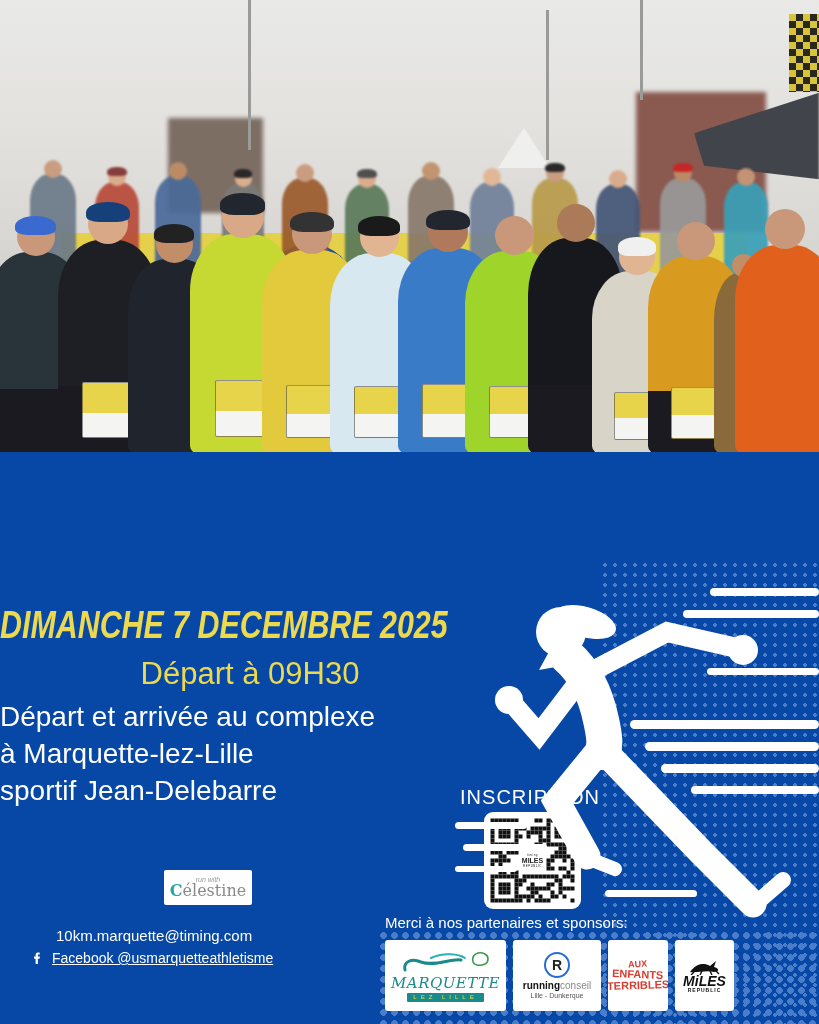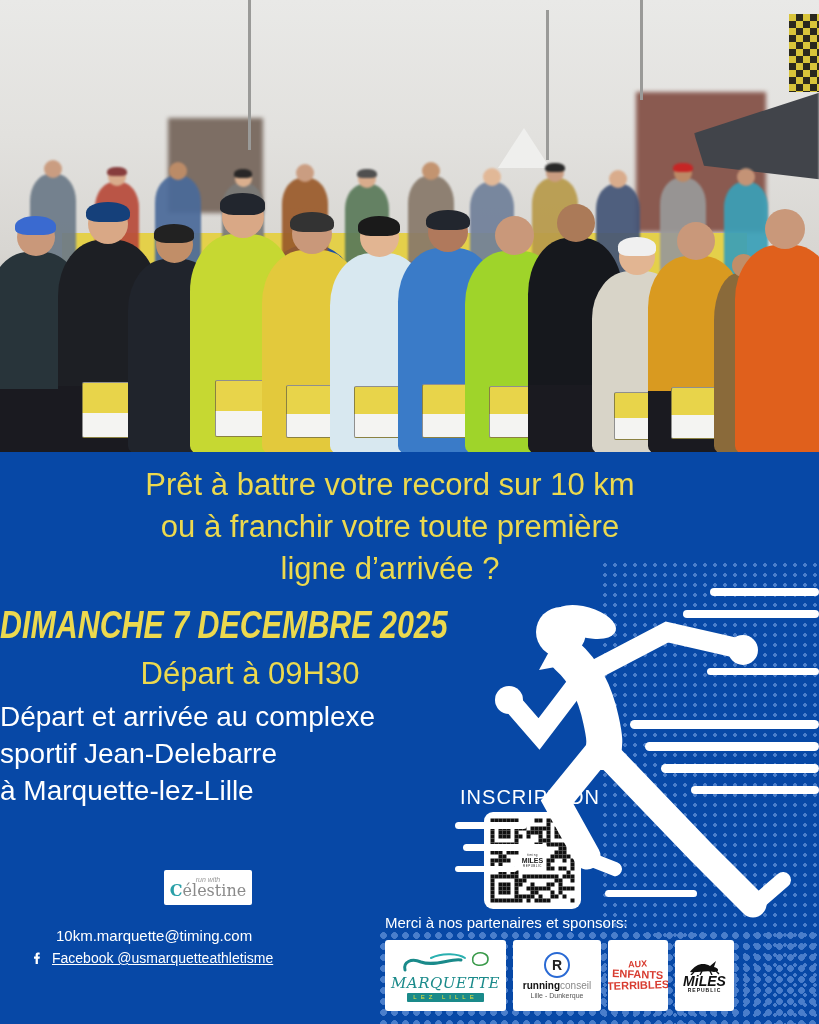--- a/index.html
+++ b/index.html
@@ -388,33 +388,28 @@
       </g>
       <g fill="#fff">
         <circle cx="106" cy="60" r="25"></circle>
         <ellipse cx="130" cy="50" rx="32" ry="15" transform="rotate(16 130 50)"></ellipse>
         <path d="M 96 76 L 84 98 L 106 94 Z"></path>
         <circle cx="288" cy="78" r="15"></circle>
         <circle cx="54" cy="128" r="14"></circle>
       </g>
     </svg>
 
-    <div class="intro">
-      <div>Prêt à battre votre record sur 10 km</div>
-      <div>ou à franchir votre toute première</div>
-      <div>ligne d’arrivée ?</div>
-    </div>
 
     <div class="date-line">DIMANCHE 7 DECEMBRE 2025</div>
     <div class="start-time">Départ à 09H30</div>
 
     <div class="address">
       <div>Départ et arrivée au complexe</div>
+      <div>à Marquette-lez-Lille</div>
       <div>sportif Jean-Delebarre</div>
-      <div>à Marquette-lez-Lille</div>
     </div>
 
     <div class="inscription-label">INSCRIPTION</div>
     <div class="qr-box">
       <svg id="qr" width="85" height="85" viewBox="0 0 85 85">
           <rect x="0.5" y="0.5" width="4" height="4" fill="#111"></rect>
           <rect x="4.5" y="0.5" width="4" height="4" fill="#111"></rect>
           <rect x="8.5" y="0.5" width="4" height="4" fill="#111"></rect>
           <rect x="12.5" y="0.5" width="4" height="4" fill="#111"></rect>
           <rect x="16.5" y="0.5" width="4" height="4" fill="#111"></rect>

